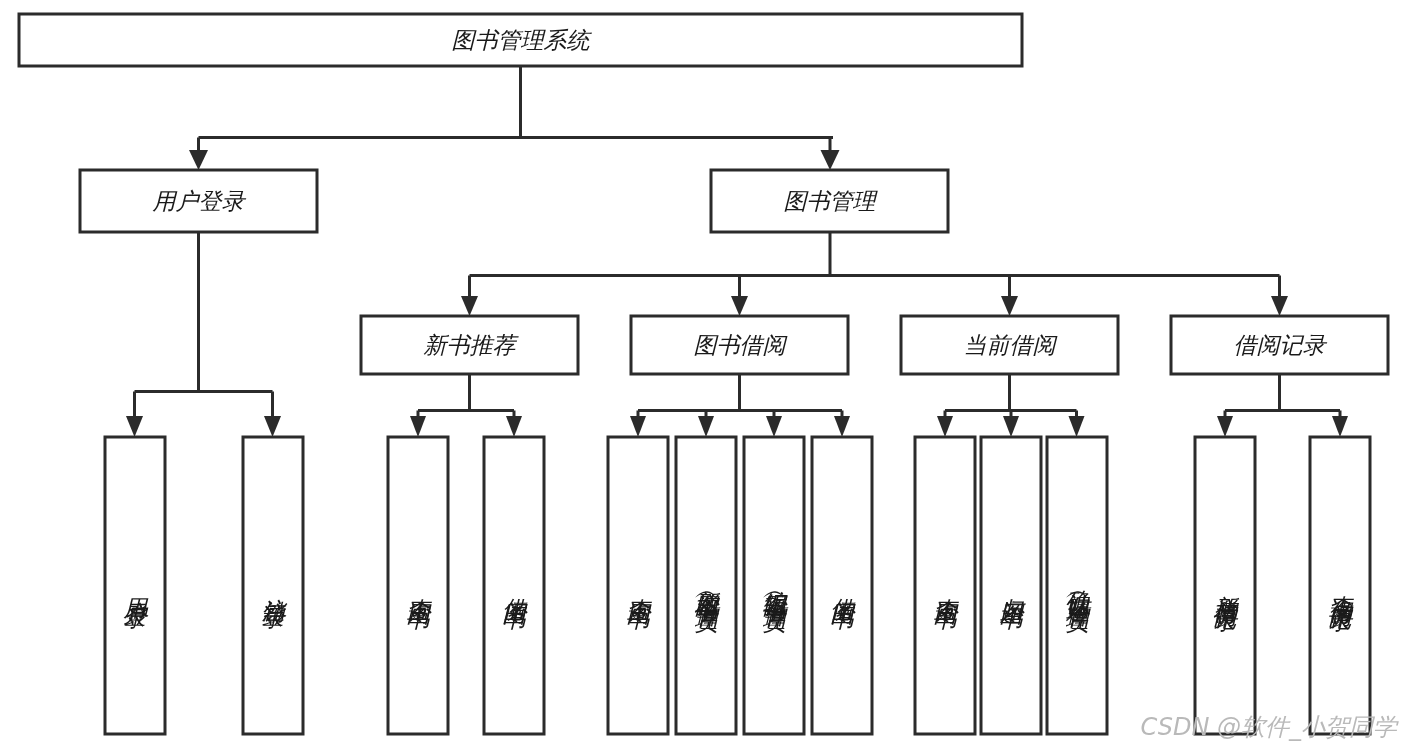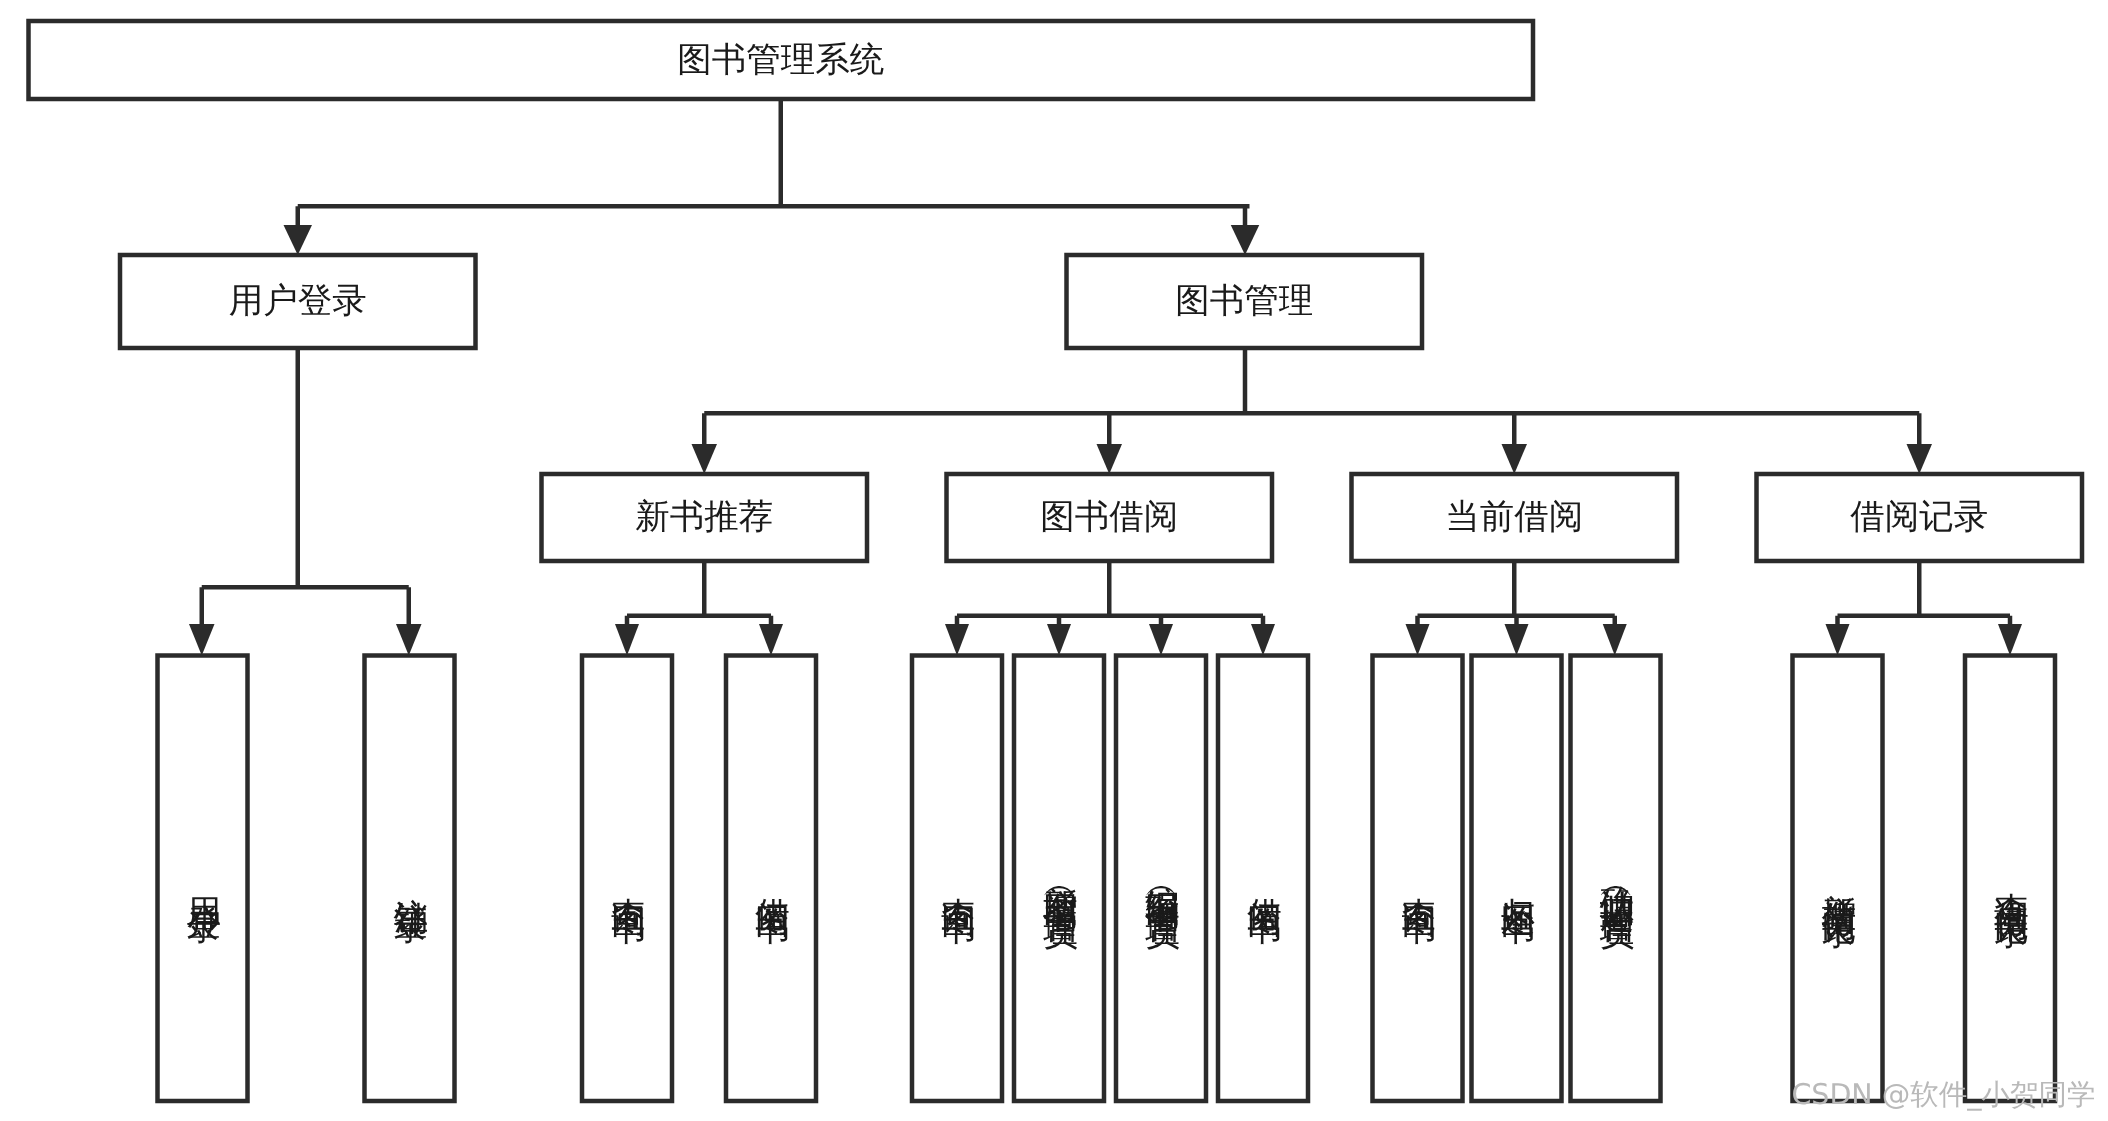--- a/index.html
+++ b/index.html
@@ -12,20 +12,21 @@
     width: 1405px;
     height: 747px;
     overflow: hidden;
     font-family: "DejaVu Sans", "Liberation Sans", sans-serif;
   }
   #diagram-root {
     position: relative;
     width: 1405px;
     height: 747px;
     background: #ffffff;
+    font-style: italic;
   }
   svg#diagram-canvas {
     position: absolute;
     left: 0;
     top: 0;
     width: 1405px;
     height: 747px;
     display: block;
   }
   .node-box {
@@ -66,21 +67,21 @@
     justify-content: center;
     text-align: center;
     white-space: nowrap;
     pointer-events: none;
   }
   .watermark {
     position: absolute;
     right: 8px;
     bottom: 4px;
     font-family: "DejaVu Sans", "Liberation Sans", sans-serif;
-    font-size: 19px;
+    font-size: 24px;
     color: #b9b9b9;
     white-space: nowrap;
     user-select: none;
   }
 </style>
 </head>
 <body>
 
 <div id="diagram-root">
 

